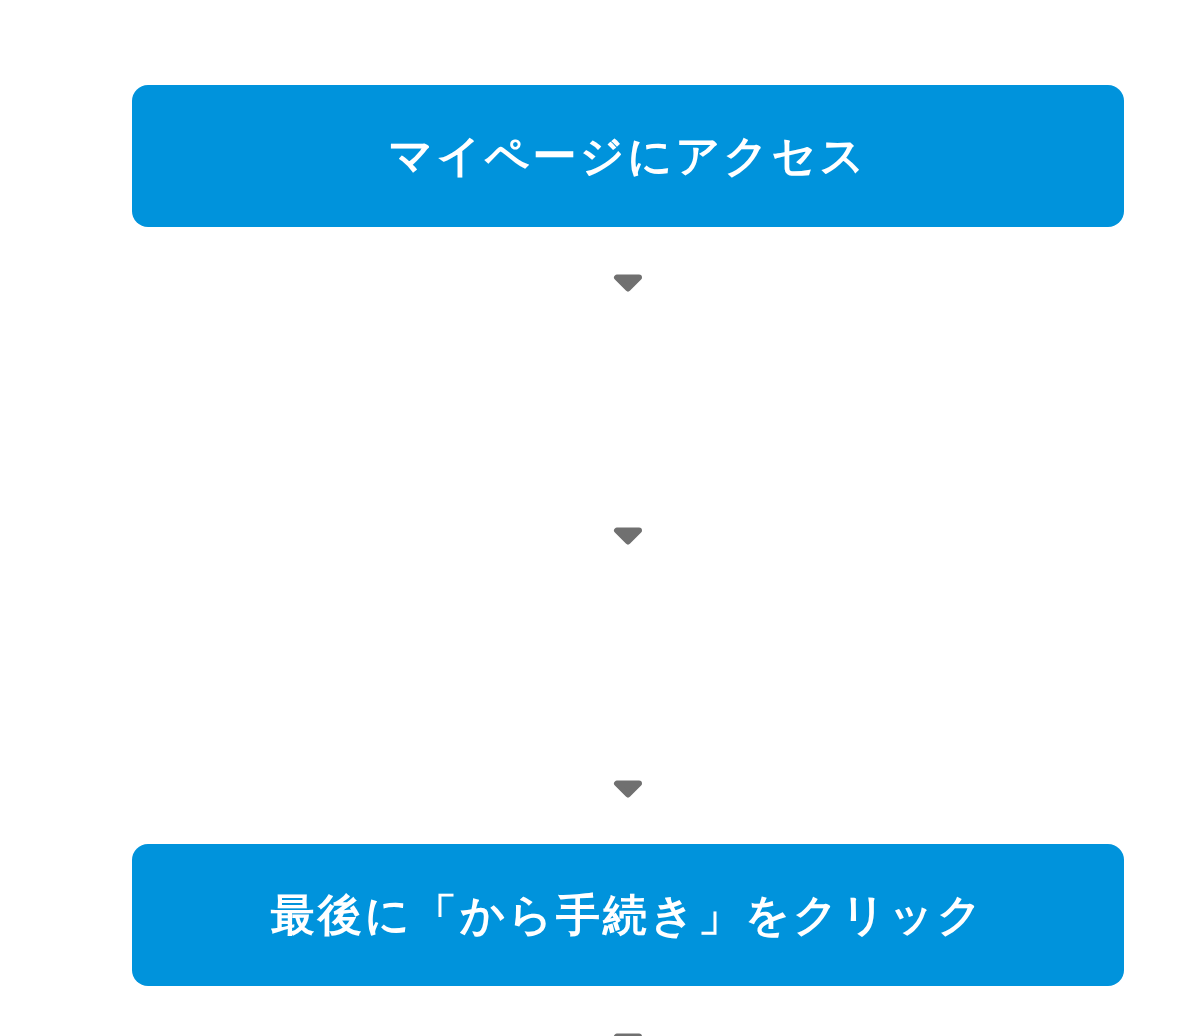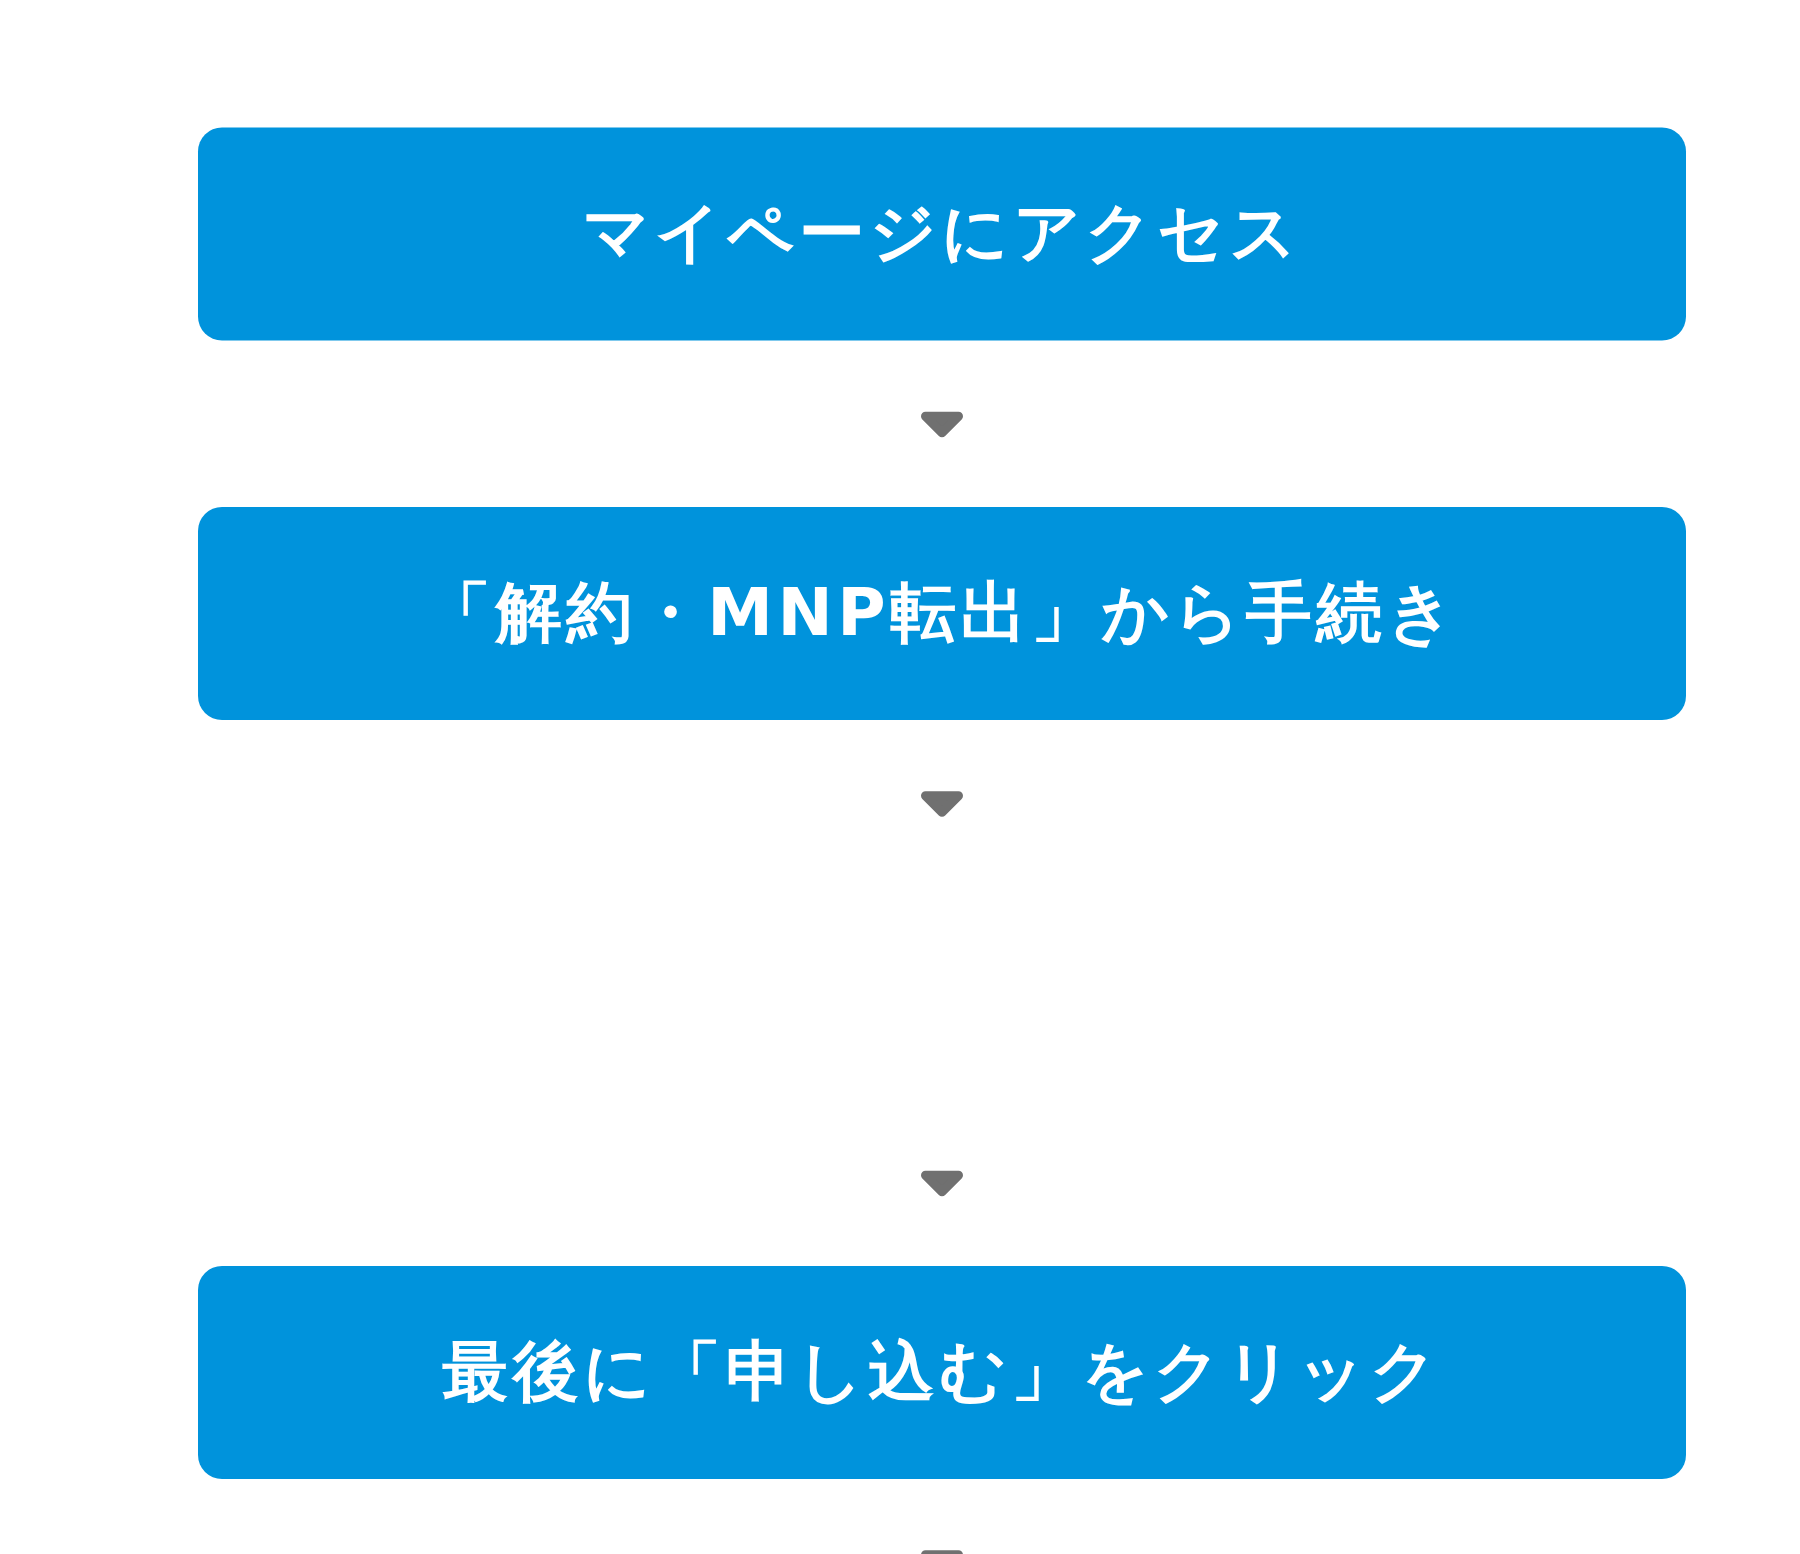--- a/index.html
+++ b/index.html
@@ -60,34 +60,31 @@
 <div class="canvas">
 
   <div class="step step-1">
     <span class="step-label">マイページにアクセス</span>
   </div>
 
   <svg class="arrow arrow-1" viewBox="0 0 30 19" aria-hidden="true">
     <path d="M4 4.5 L26 4.5 L15 15.5 Z" fill="currentColor" stroke="currentColor" stroke-width="6" stroke-linejoin="round"></path>
   </svg>
 
-  <div class="step step-2">
-    <span class="step-label">「解約・MNP転出」から手続き</span>
-  </div>
 
   <svg class="arrow arrow-2" viewBox="0 0 30 19" aria-hidden="true">
     <path d="M4 4.5 L26 4.5 L15 15.5 Z" fill="currentColor" stroke="currentColor" stroke-width="6" stroke-linejoin="round"></path>
   </svg>
 
 
   <svg class="arrow arrow-3" viewBox="0 0 30 19" aria-hidden="true">
     <path d="M4 4.5 L26 4.5 L15 15.5 Z" fill="currentColor" stroke="currentColor" stroke-width="6" stroke-linejoin="round"></path>
   </svg>
 
   <div class="step step-4">
-    <span class="step-label">最後に「申し込む」をクリック</span>
+    <span class="step-label">最後に「から手続き」をクリック</span>
   </div>
 
   <svg class="arrow arrow-4" viewBox="0 0 30 19" aria-hidden="true">
     <path d="M4 4.5 L26 4.5 L15 15.5 Z" fill="currentColor" stroke="currentColor" stroke-width="6" stroke-linejoin="round"></path>
   </svg>
 
 </div>
 
 </body></html>

